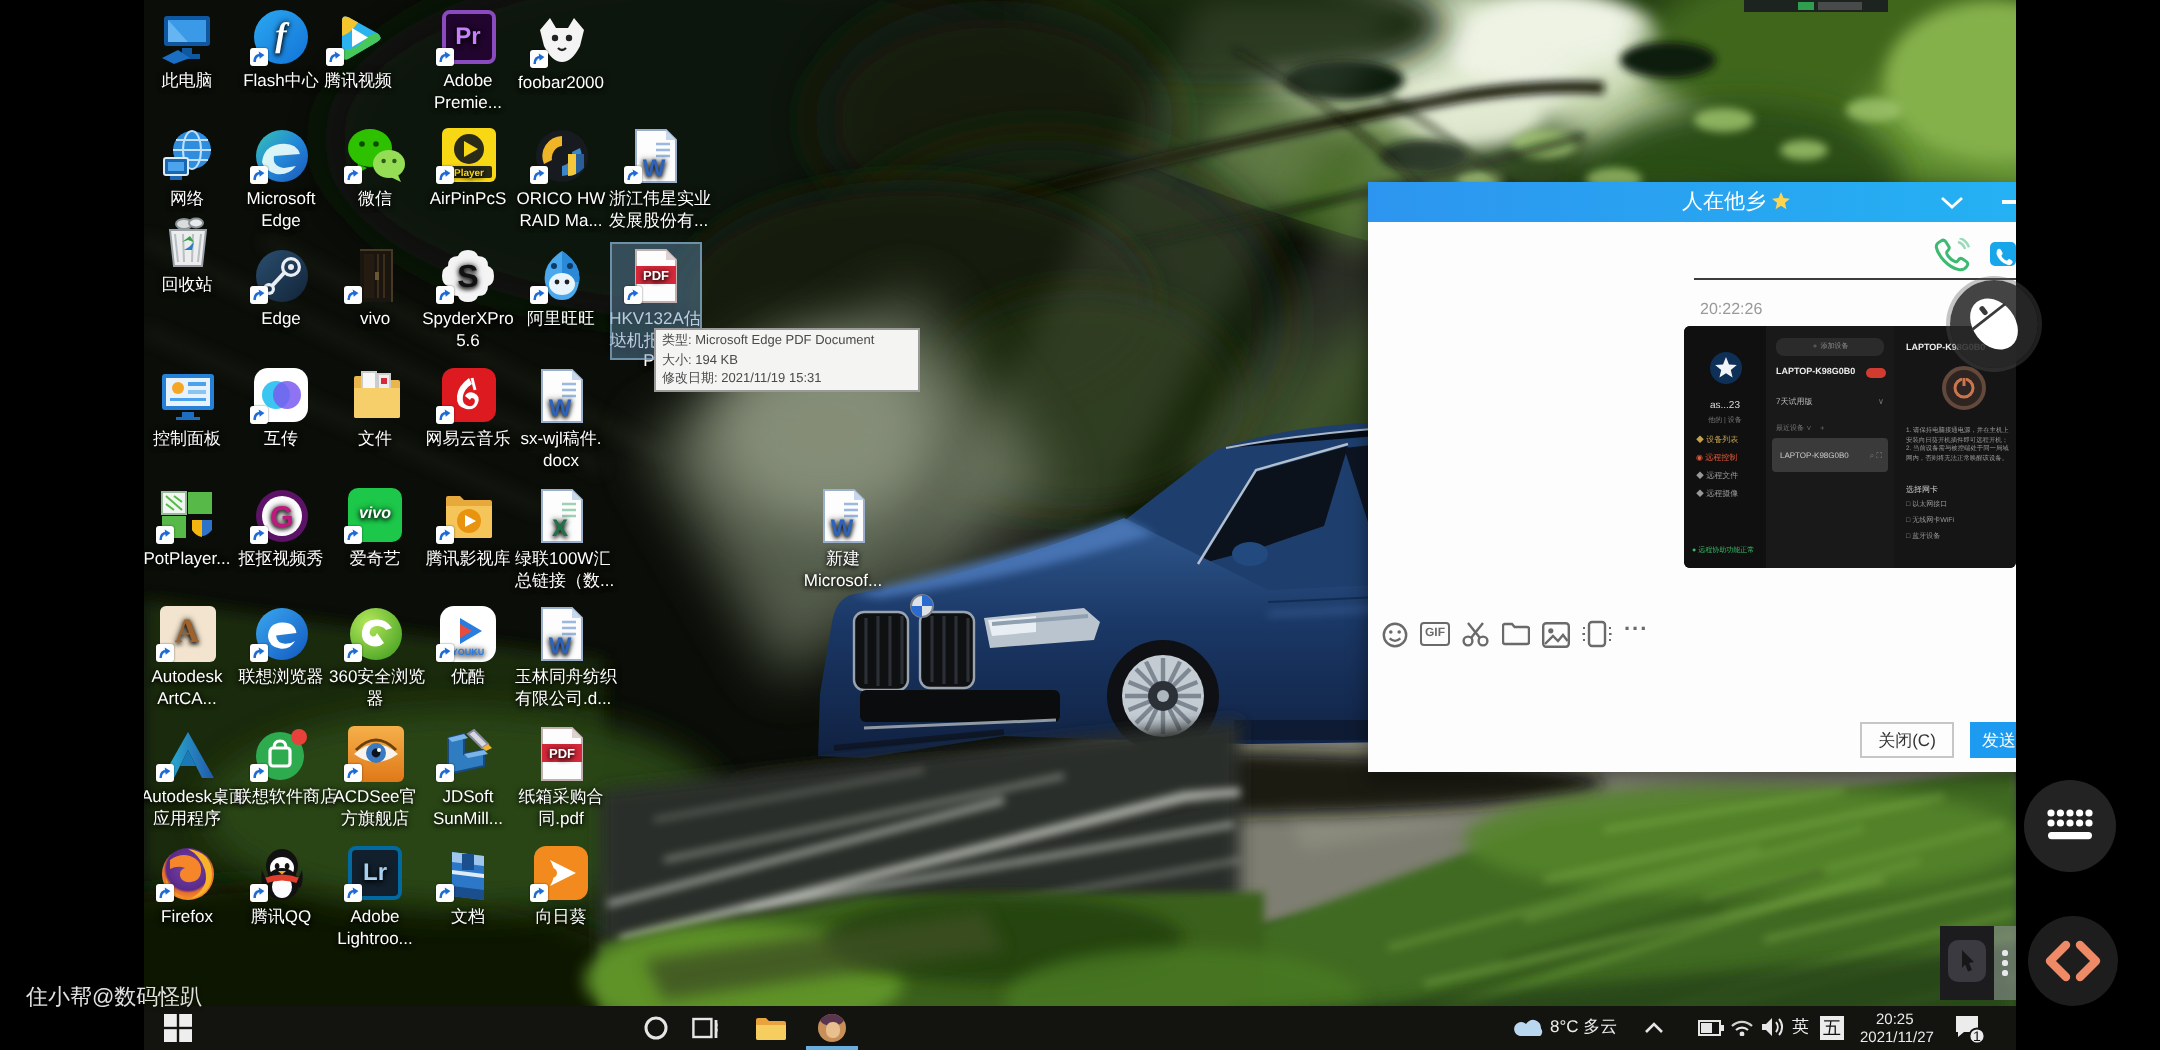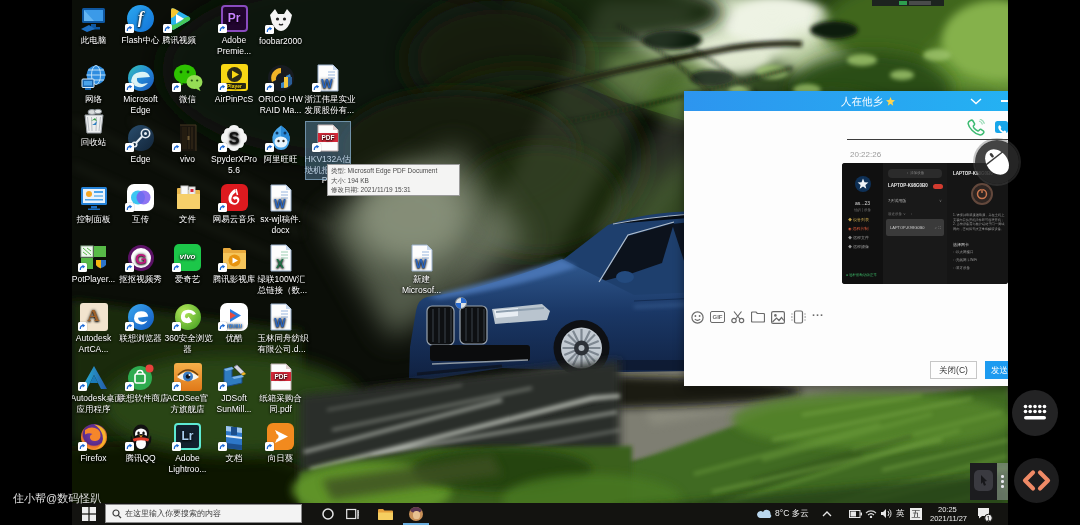--- a/index.html
+++ b/index.html
@@ -853,21 +853,21 @@
             <svg width="7" height="7" viewBox="0 0 8 8">
               <path d="M1.5,6.8 Q1.5,2.8 5,2.8" stroke="#1e6bd6" fill="none" stroke-width="1.4"></path>
               <path d="M3.8,0.9 L7.1,2.8 L4.4,5 Z" fill="#1e6bd6"></path>
             </svg>
           </span>
         </div>
         <div>腾讯QQ</div>
       </div>
   <div class="ic" style="left:92.5px;top:422px">
         <div class="g">
-          <div class="sq" style="width:27px;height:27px;border-radius:4px;background:#12202e;border:2px solid #5eead4;color:#a8cef0;font-size:12px">Lr</div>
+          <div class="sq" style="width:27px;height:27px;border-radius:4px;background:#12202e;border:2px solid #0369a1;color:#a8cef0;font-size:12px">Lr</div>
           <span class="bd">
             <svg width="7" height="7" viewBox="0 0 8 8">
               <path d="M1.5,6.8 Q1.5,2.8 5,2.8" stroke="#1e6bd6" fill="none" stroke-width="1.4"></path>
               <path d="M3.8,0.9 L7.1,2.8 L4.4,5 Z" fill="#1e6bd6"></path>
             </svg>
           </span>
         </div>
         <div>Adobe<br>Lightroo...</div>
       </div>
   <div class="ic" style="left:139px;top:422px">
@@ -908,24 +908,20 @@
     </div>
   <div id="tbar">
     <svg class="ab" style="left:10px;top:4px" width="14" height="14" viewBox="0 0 14 14">
         <g fill="#eee">
           <rect x="0" y="0" width="6.4" height="6.4"></rect>
           <rect x="7.6" y="0" width="6.4" height="6.4"></rect>
           <rect x="0" y="7.6" width="6.4" height="6.4"></rect>
           <rect x="7.6" y="7.6" width="6.4" height="6.4"></rect>
         </g>
       </svg>
-    <div id="sbox"><svg class="ab" style="left:6px;top:4px" width="10" height="10" viewBox="0 0 10 10">
-          <circle cx="4" cy="4" r="3" fill="none" stroke="#3c3c3c" stroke-width="1.2"></circle>
-          <path d="M6.3,6.3 L9,9" stroke="#3c3c3c" stroke-width="1.2"></path>
-        </svg><span style="margin-left:19px">在这里输入你要搜索的内容</span></div>
     <svg class="ab" style="left:249px;top:4px" width="14" height="14">
         <circle cx="7" cy="7" r="5" fill="none" stroke="#e6e6e6" stroke-width="1.5"></circle>
       </svg>
     <svg class="ab" style="left:274px;top:5px" width="14" height="12">
         <rect x="0.7" y="1.5" width="9" height="9" fill="none" stroke="#e6e6e6" stroke-width="1.2"></rect>
         <path d="M12,2 V11 M12.8,4.5 H13 M12.8,7 H13" stroke="#e6e6e6" stroke-width="1.4"></path>
       </svg>
     <svg class="ab" style="left:306px;top:5px" width="15" height="12">
         <path d="M0,2 Q0,1 1,1 L5,1 L6.5,2.5 L14,2.5 Q15,2.5 15,3.5 L15,11 Q15,12 14,12 L1,12 Q0,12 0,11 Z" fill="#e8a33d"></path>
         <path d="M0,4.5 L15,4.5 L15,11 Q15,12 14,12 L1,12 Q0,12 0,11 Z" fill="#f6ce60"></path>

